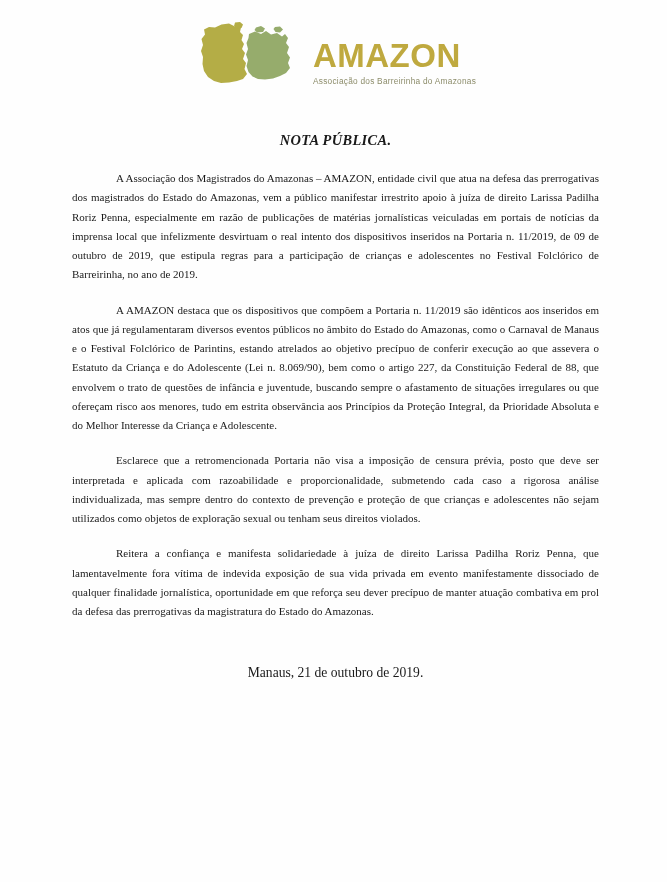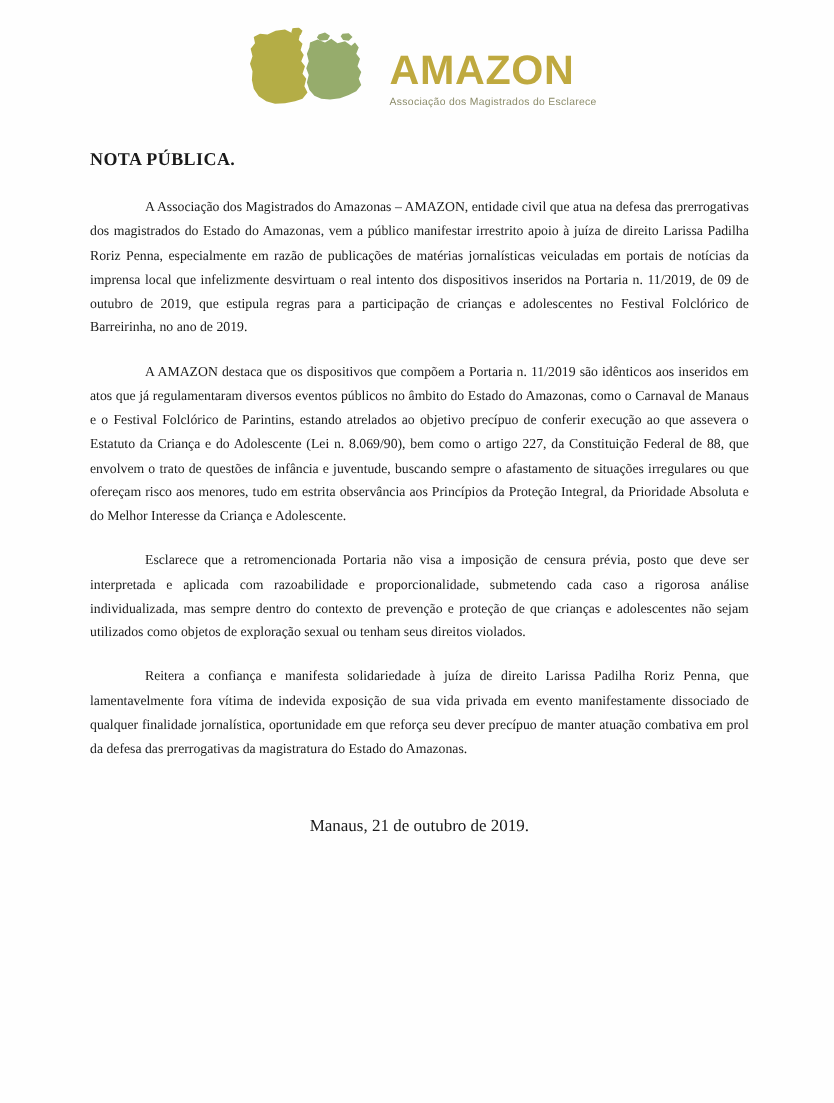--- a/index.html
+++ b/index.html
@@ -71,26 +71,27 @@
     margin-top: 4px;
     white-space: nowrap;
   }
 
   
   .doc {
     padding: 0 68px 0 72px;
     box-sizing: border-box;
   }
   .doc-title {
-    text-align: left;
+    text-align: center;
     font-weight: bold;
     font-size: 14.4px;
     letter-spacing: 0.35px;
-    margin-top: 28px;
+    margin-top: 40px;
     margin-bottom: 20px;
+    font-style: italic;
   }
   p.body-par {
     margin: 0 0 16px 0;
     text-align: justify;
     text-justify: inter-word;
     font-size: 11px;
     line-height: 1.75;
     text-indent: 44px;
     hyphens: none;
   }
@@ -119,21 +120,21 @@
           <path fill="#b4ad46" d="M44 0.5 L49 0 L52 2.5 L50.5 6 L46 6.5 L43 4 Z"></path>
 
           <path fill="#96ac6c" d="M58 12 L64 9.5 L70 12 L75 9 L80 12.5 L86 11 L91 14.5 L94 12 L97 16 L95 21 L98 25 L96 31 L99 35.5 L97 41 L99 46 L95 51 L89 54 L82 56.5 L74 57.5 L67 57 L61.5 54.5 L57.5 50 L55.5 44 L57 38 L55 32.5 L57 27 L55.5 21 L57.5 16 Z"></path>
           <path fill="#96ac6c" d="M65 5.5 L70 4 L74 6.5 L72 10 L66 10.5 L63.5 8 Z"></path>
           <path fill="#96ac6c" d="M84 5 L89 4.5 L92 7.5 L89 10.5 L84.5 10 L82.5 7 Z"></path>
         </svg>
       </div>
 
       <div class="logo-text">
         <div class="logo-wordmark">AMAZON</div>
-        <div class="logo-tagline">Associação dos Magistrados do Esclarece</div>
+        <div class="logo-tagline">Associação dos Barreirinha do Amazonas</div>
       </div>
 
     </div>
   </header>
 
   <main class="doc">
 
     <h1 class="doc-title">NOTA PÚBLICA.</h1>
 
     <p class="body-par">A Associação dos Magistrados do Amazonas – AMAZON, entidade civil que atua na defesa das prerrogativas dos magistrados do Estado do Amazonas, vem a público manifestar irrestrito apoio à juíza de direito Larissa Padilha Roriz Penna, especialmente em razão de publicações de matérias jornalísticas veiculadas em portais de notícias da imprensa local que infelizmente desvirtuam o real intento dos dispositivos inseridos na Portaria n. 11/2019, de 09 de outubro de 2019, que estipula regras para a participação de crianças e adolescentes no Festival Folclórico de Barreirinha, no ano de 2019.</p>

